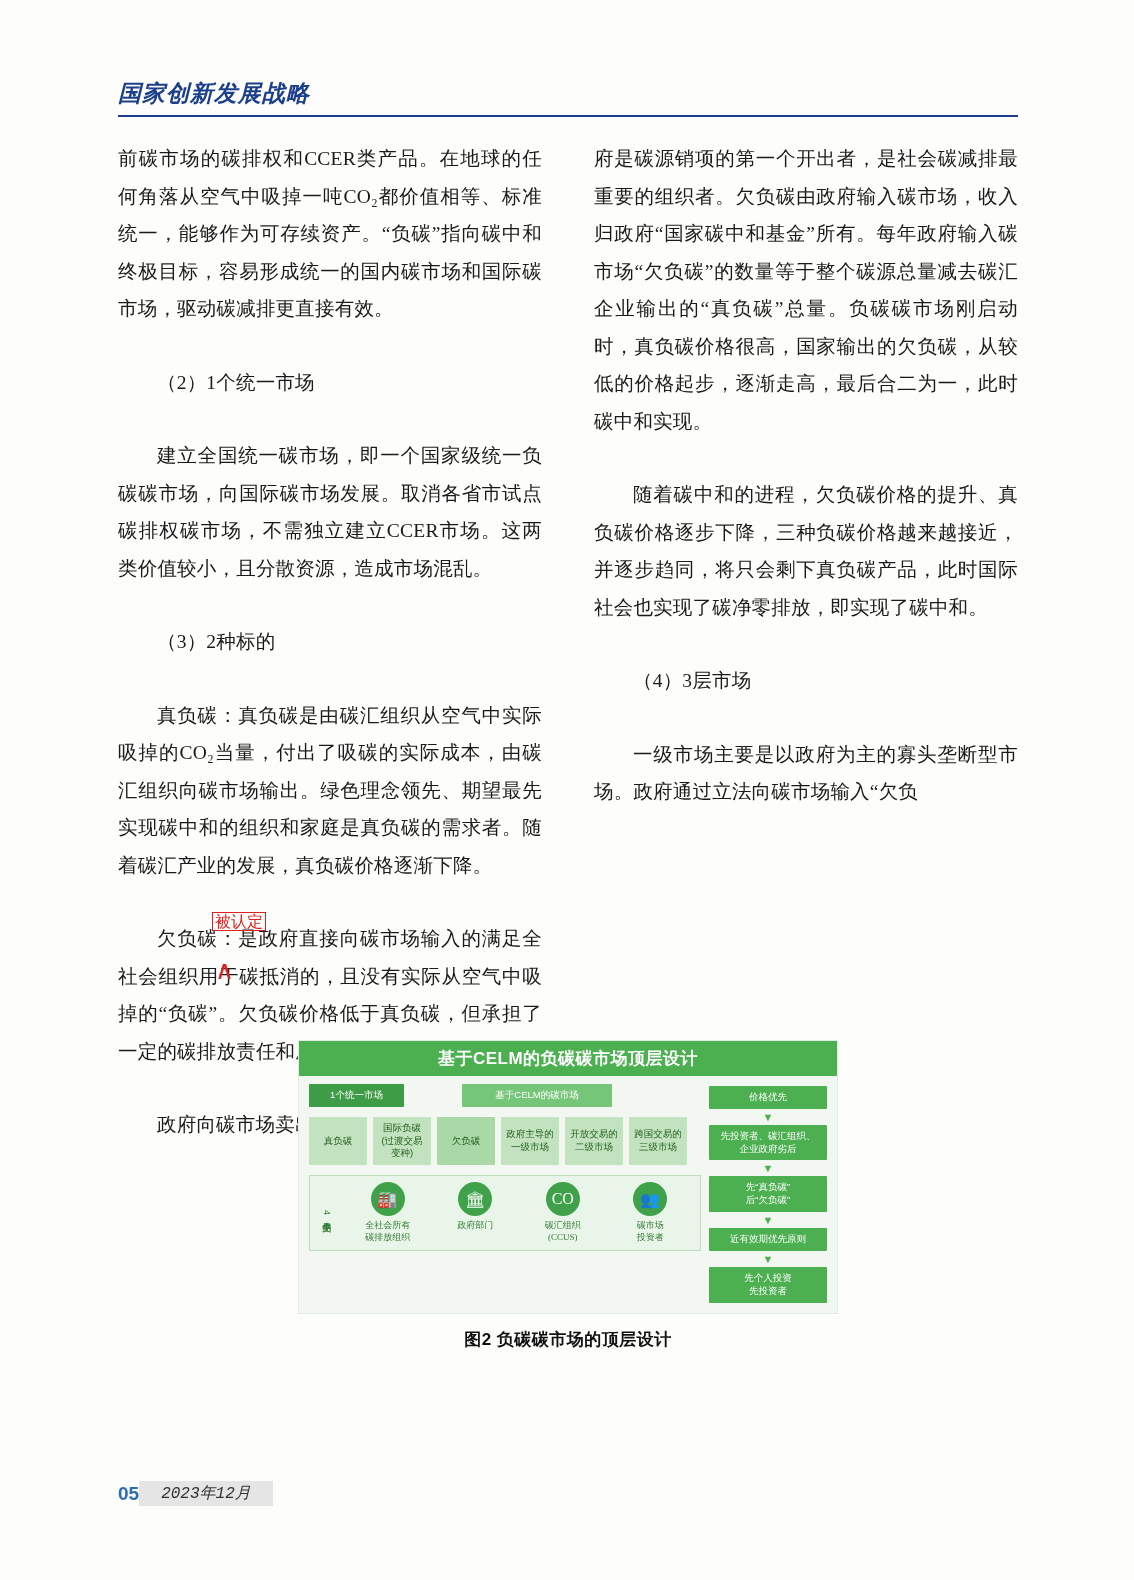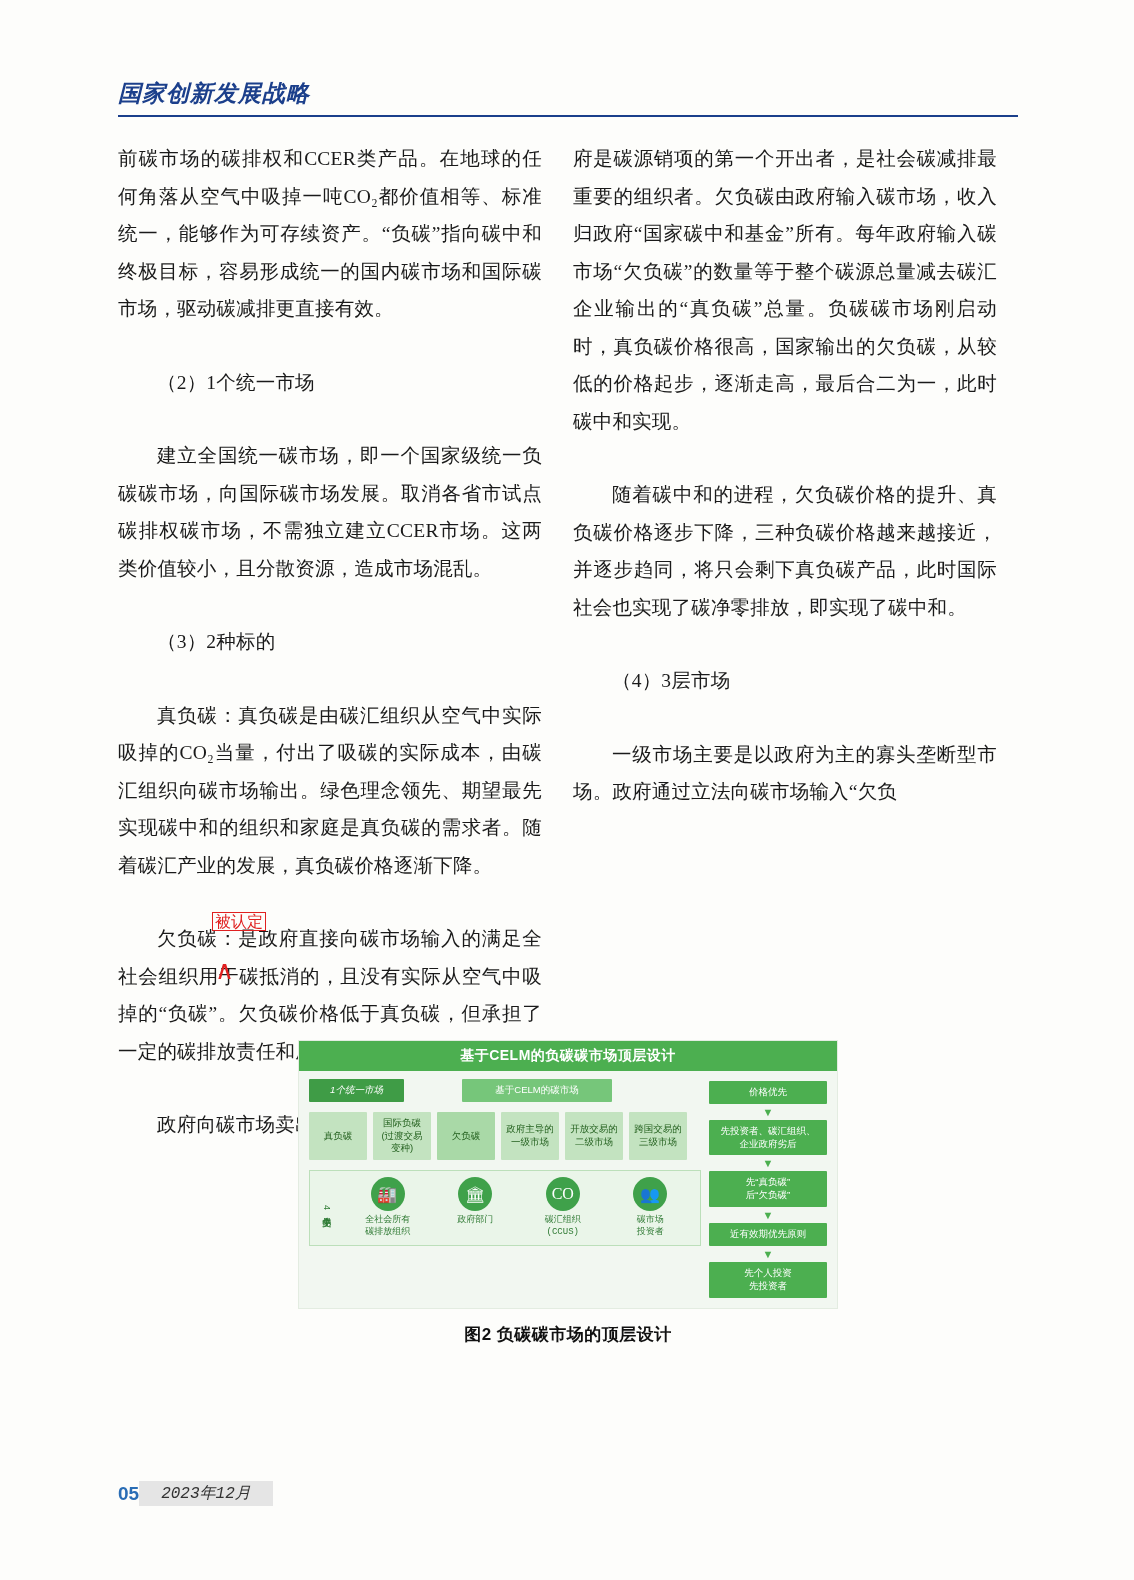--- a/index.html
+++ b/index.html
@@ -43,21 +43,21 @@
     width: 900px;
   }
 
   
   .columns {
     position: absolute;
     left: 118px;
     top: 140px;
     width: 900px;
     display: flex;
-    gap: 31px;
+    gap: 52px;
   }
   .col {
     width: 424px;
   }
   p.body-text {
     margin: 0;
     font-size: 19.5px;
     line-height: 37.5px;
     text-align: justify;
     text-justify: inter-ideograph;
@@ -98,21 +98,21 @@
     background: #f2f7f1;
     border: 1px solid #e3ece1;
     padding: 0 0 10px 0;
     box-sizing: border-box;
   }
   .fig-title {
     background: #4caf50;
     color: #fff;
     font-family: "Liberation Sans", sans-serif;
     font-weight: bold;
-    font-size: 14px;
+    font-size: 17px;
     text-align: center;
     padding: 6px 5px;
     letter-spacing: 0.5px;
   }
   .fig-body {
     display: flex;
     padding: 8px 10px 0 10px;
     gap: 8px;
   }
   .fig-left {
@@ -127,21 +127,21 @@
     font-family: "Liberation Sans", sans-serif;
     font-size: 9.5px;
     color: #ffffff;
     background: #4caf50;
     text-align: center;
     padding: 5px 4px;
     line-height: 1.35;
     border-radius: 1px;
     box-sizing: border-box;
   }
-  .gbox.dark { background: #3f9c46; font-style: italic; }
+  .gbox.dark { background: #3f9c46; }
   .gbox.mid { background: #76c67a; }
   .gbox.pale { background: #a9d9a7; color: #24611f; }
   .gbox.palest { background: #c3e3c0; color: #24611f; }
 
   .row1 {
     display: flex;
     align-items: center;
     gap: 10px;
     margin-bottom: 10px;
   }
@@ -206,21 +206,21 @@
     border-radius: 50%;
     background: #3fa14a;
     margin: 0 auto 4px auto;
     display: flex;
     align-items: center;
     justify-content: center;
     color: #fff;
     font-size: 16px;
   }
   .actor .cap {
-    font-family: Liberation Mono, monospace;
+    font-family: Liberation Serif, serif;
     font-size: 9px;
     color: #2f7a34;
     line-height: 1.3;
   }
 
   .arrow-down {
     text-align: center;
     color: #4caf50;
     font-size: 11px;
     line-height: 10px;

